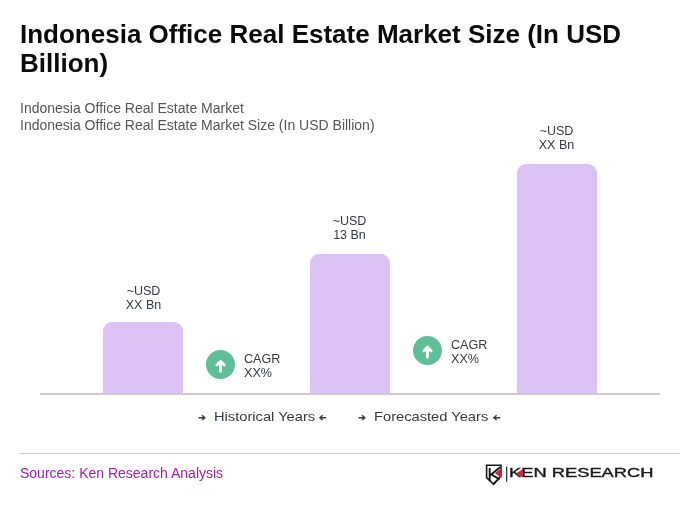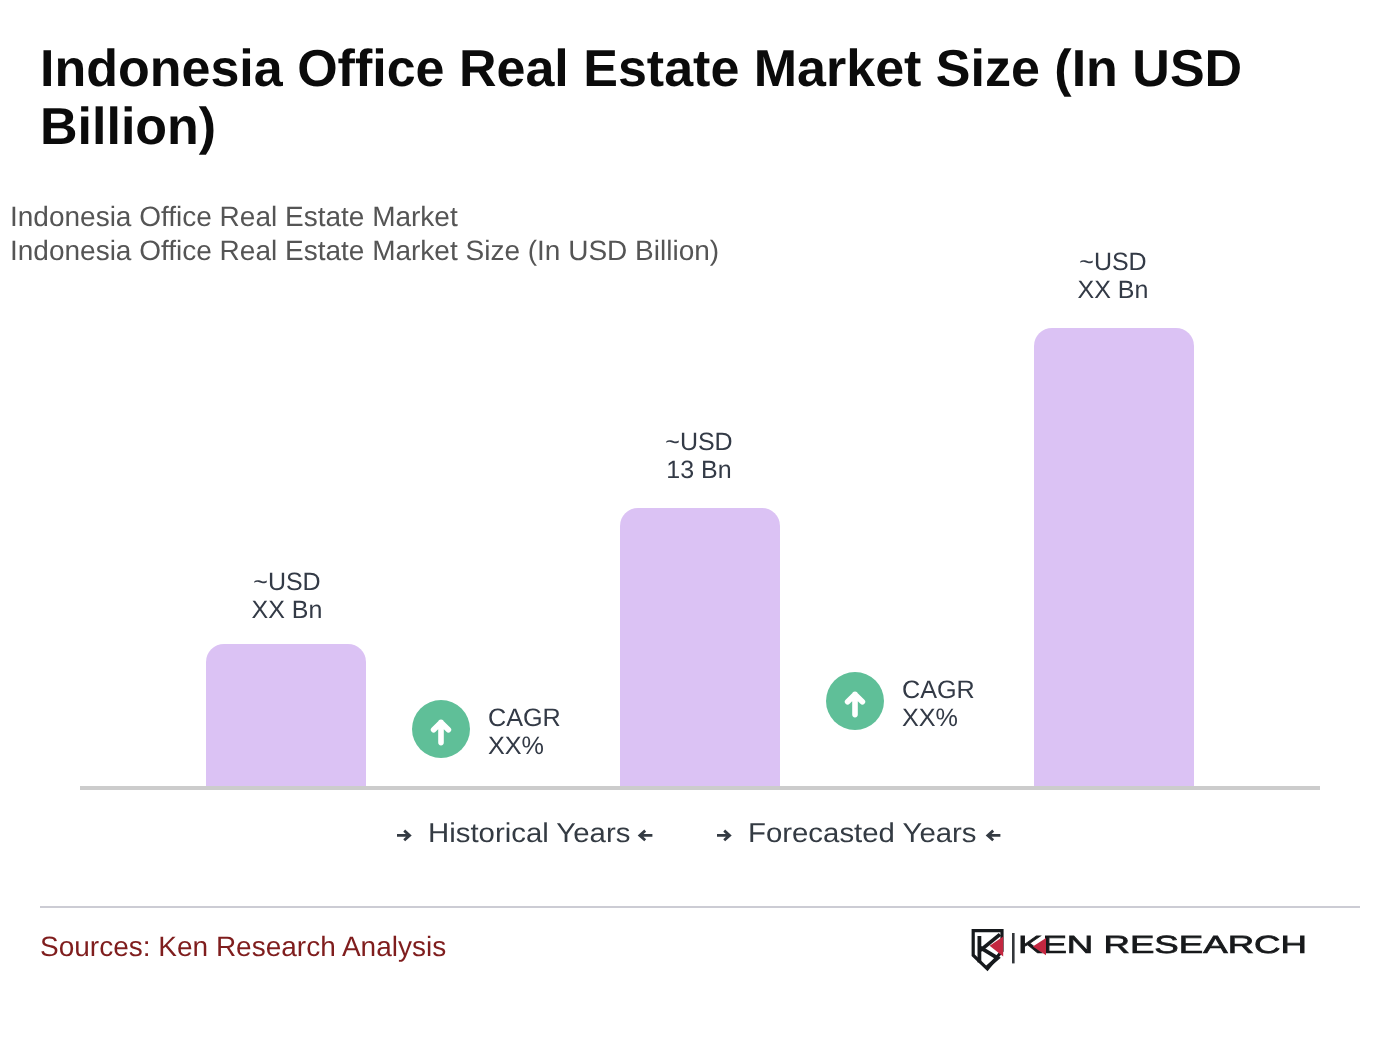--- a/index.html
+++ b/index.html
@@ -5,21 +5,21 @@
   html,body{margin:0;padding:0;}
   body{width:700px;height:520px;position:relative;background:#fff;
        font-family:"Liberation Sans",sans-serif;overflow:hidden;}
   .abs{position:absolute;}
 </style>
 </head>
 <body>
 
 <div class="abs" style="left:20px;top:19.8px;width:660px;font-size:26px;font-weight:bold;color:#0b0b0b;line-height:28.7px;">Indonesia Office Real Estate Market Size (In USD Billion)</div>
 
-<div class="abs" style="left:5px;top:99.7px;font-size:14px;color:#555555;line-height:17.5px;">Indonesia Office Real Estate Market<br>Indonesia Office Real Estate Market Size (In USD Billion)</div>
+<div class="abs" style="left:20px;top:99.7px;font-size:14px;color:#555555;line-height:17.5px;">Indonesia Office Real Estate Market<br>Indonesia Office Real Estate Market Size (In USD Billion)</div>
 
 <div class="abs" style="left:40px;top:393px;width:620px;height:1.5px;background:#cccccc;"></div>
 
 <div class="abs" style="left:103px;top:284px;width:81px;text-align:center;font-size:12.5px;line-height:14px;color:#333a46;">~USD<br>XX Bn</div>
 
 <div class="abs" style="left:103.3px;top:322px;width:80px;height:71px;background:#dbc2f4;border-radius:9px 9px 0 0;"></div>
 
 <div class="abs" style="left:309px;top:214px;width:81px;text-align:center;font-size:12.5px;line-height:14px;color:#333a46;">~USD<br>13 Bn</div>
 
 <div class="abs" style="left:310px;top:254px;width:80px;height:139px;background:#dbc2f4;border-radius:9px 9px 0 0;"></div>
@@ -59,21 +59,21 @@
 <svg class="abs" style="left:358px;top:414px;" width="9" height="8" viewBox="0 0 9 8">
     <path d="M0.5 3.7 H6.6 M4.1 1.3 L6.8 3.7 L4.1 6.1" fill="none" stroke="#343b43" stroke-width="1.4"></path>
   </svg>
 
 <svg class="abs" style="left:492px;top:414px;" width="9" height="8" viewBox="0 0 9 8">
     <path d="M8.2 3.7 H2.1 M4.6 1.3 L1.9 3.7 L4.6 6.1" fill="none" stroke="#343b43" stroke-width="1.4"></path>
   </svg>
 
 <div class="abs" style="left:20px;top:453px;width:660px;height:1.3px;background:#ccccd4;"></div>
 
-<div class="abs" style="left:20px;top:464.8px;font-size:14px;color:#7f1d1d;">Sources: Ken Research Analysis</div>
+<div class="abs" style="left:20px;top:464.8px;font-size:14px;color:#a21caf;">Sources: Ken Research Analysis</div>
 
 <svg class="abs" style="left:485px;top:463px;" width="172" height="24" viewBox="0 0 172 24">
 
   <path d="M1.6 2.3 H16 V12.5 L8.7 21.4 L1.6 14.6 Z" fill="none" stroke="#16191c" stroke-width="1.6"></path>
 
   <path d="M4.7 5 V18.2" fill="none" stroke="#16191c" stroke-width="1.9"></path>
 
   <path d="M5.2 12.2 L15 4.2" fill="none" stroke="#16191c" stroke-width="1.9"></path>
 
   <path d="M5.2 10.8 L13.8 16 L8.6 20.6" fill="none" stroke="#16191c" stroke-width="1.9"></path>

